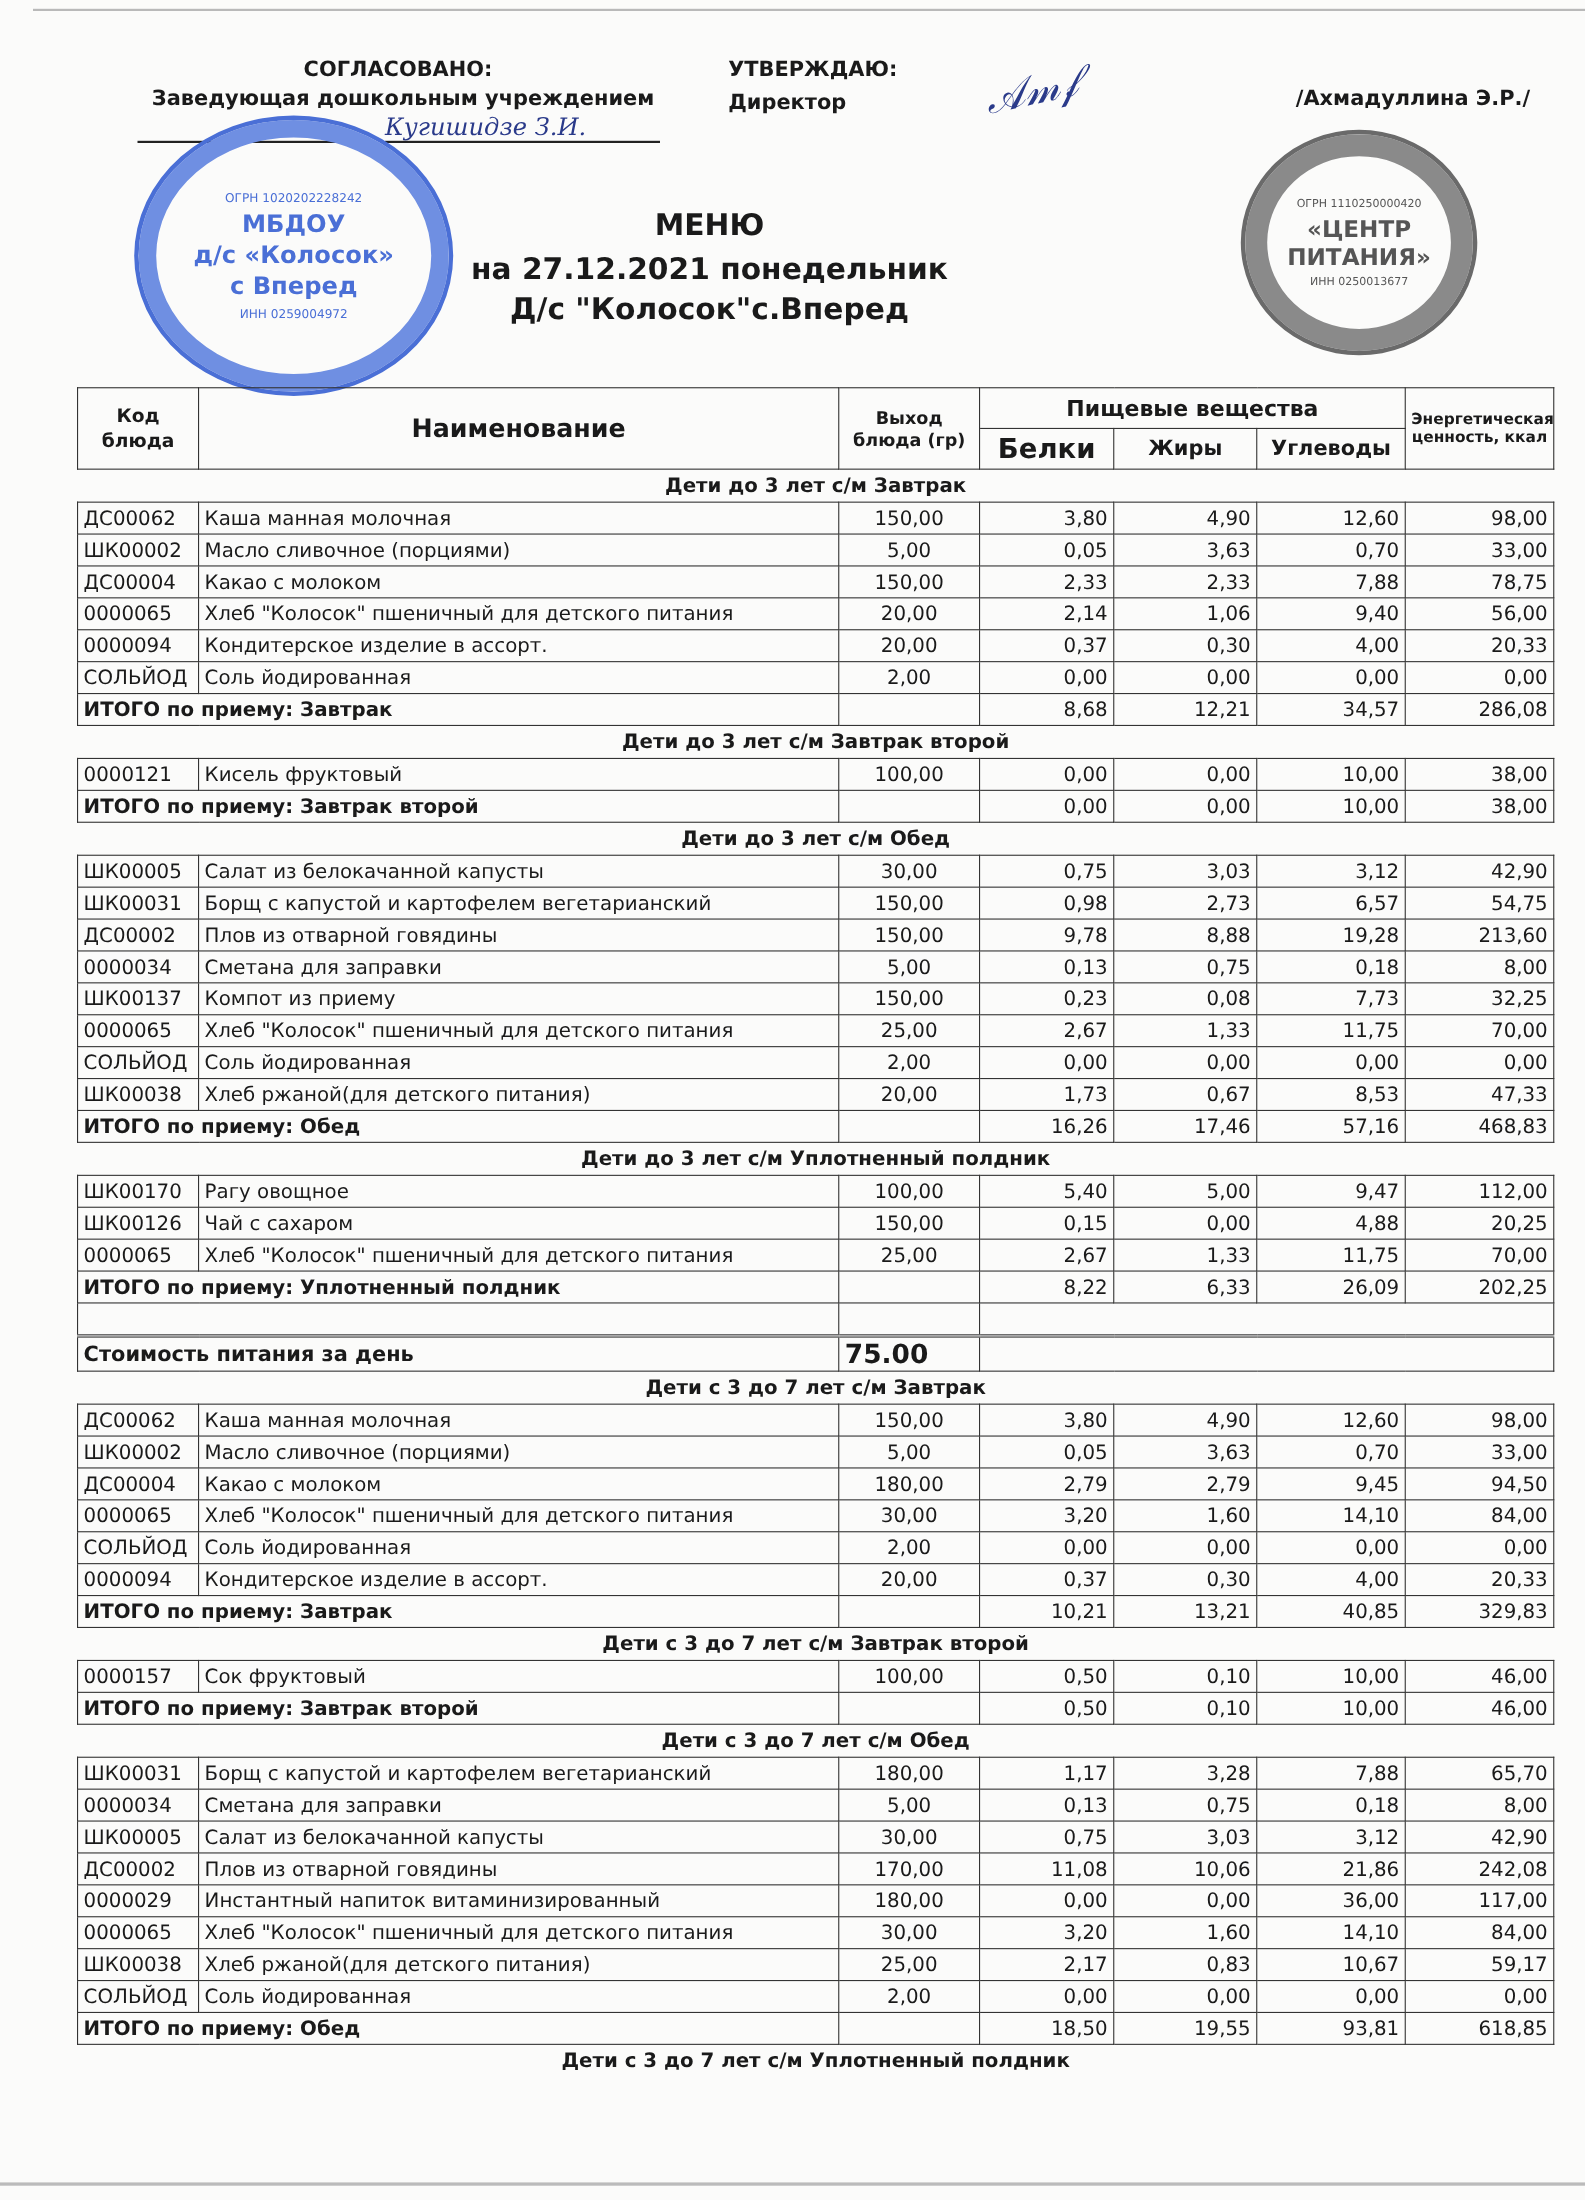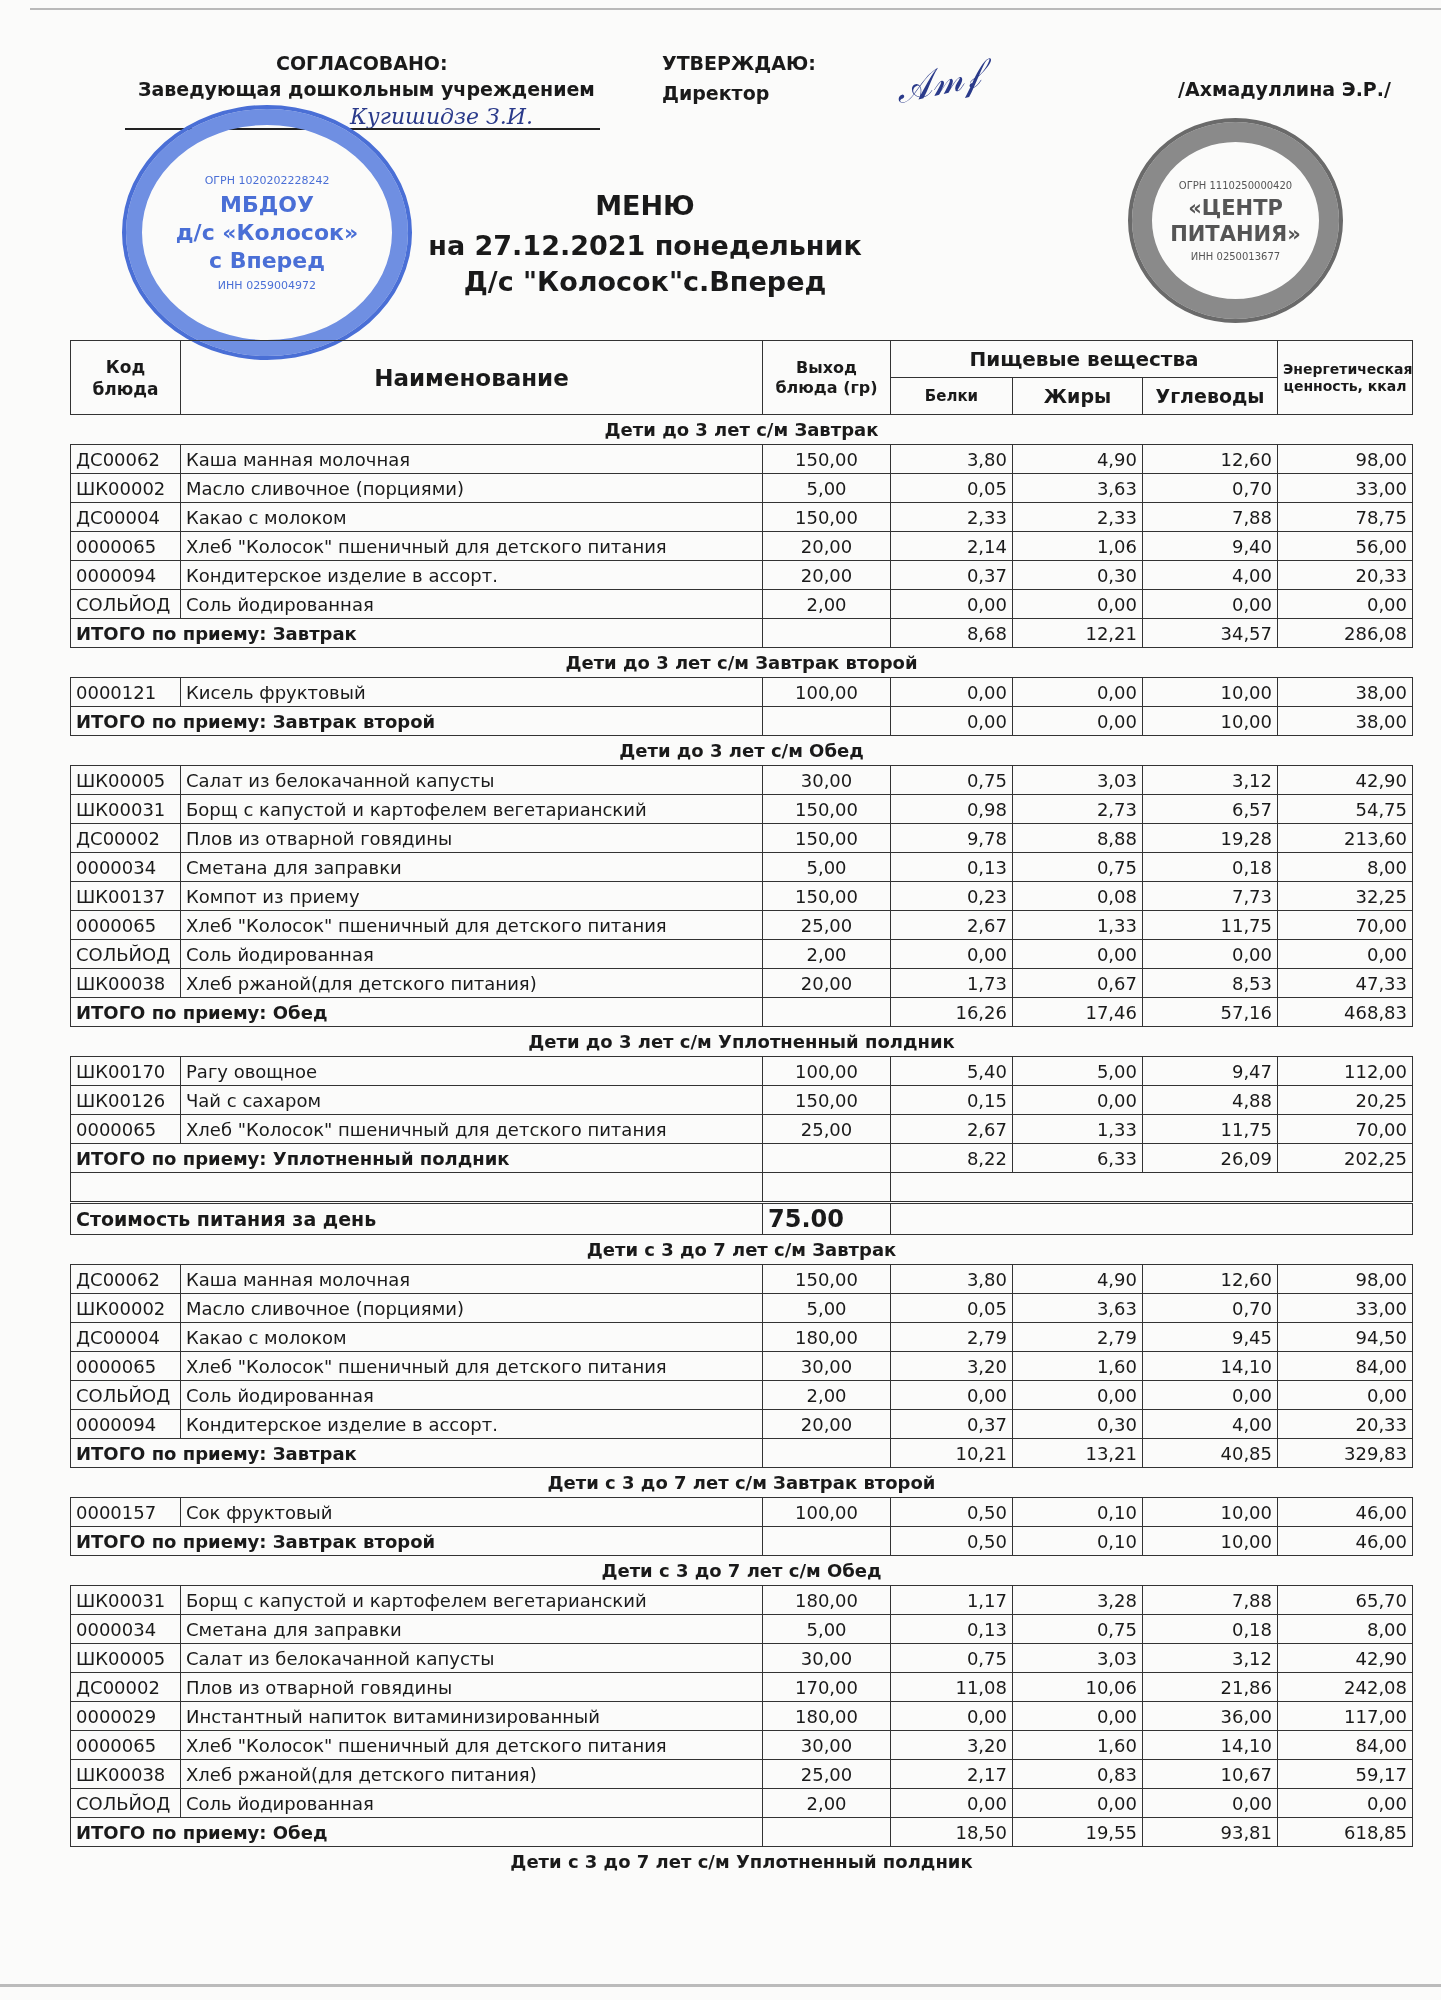--- a/index.html
+++ b/index.html
@@ -73,41 +73,41 @@
   <div class="s-small">ОГРН 1110250000420</div>
   <div class="s-big">«ЦЕНТР</div>
   <div class="s-big">ПИТАНИЯ»</div>
   <div class="s-small">ИНН 0250013677</div>
 </div>
 
 <div class="title" style="top:190px;">МЕНЮ</div>
 <div class="title" style="top:230px;">на 27.12.2021  понедельник</div>
 <div class="title" style="top:266px;">Д/с "Колосок"с.Вперед</div>
 
-<div class="tbl" style="top:340px;">
+<div class="tbl" style="top:352px;">
   <table>
     <colgroup>
       <col class="c-code">
         <col class="c-name">
         <col class="c-out">
         <col class="c-b">
         <col class="c-z">
         <col class="c-u">
         <col class="c-e">
     </colgroup>
     <thead>
       <tr>
         <th rowspan="2" class="hdr-mid" style="white-space:normal; height:70px;">Код блюда</th>
         <th rowspan="2" class="hdr-big">Наименование</th>
         <th rowspan="2" class="hdr-small" style="white-space:normal; font-size:16px; line-height:20px;">Выход блюда (гр)</th>
         <th colspan="3" class="hdr-mid" style="font-size:20px; height:37px;">Пищевые вещества</th>
         <th rowspan="2" class="hdr-small" style="white-space:normal; font-size:14px;">Энергетическая ценность, ккал</th>
       </tr>
       <tr>
-        <th class="hdr-mid" style="font-size:15px; height:37px;">Белки</th>
+        <th class="hdr-mid" style="font-size:25px; height:37px;">Белки</th>
         <th class="hdr-mid" style="font-size:19px;">Жиры</th>
         <th class="hdr-mid" style="font-size:19px;">Углеводы</th>
       </tr>
     </thead>
     <tbody id="body1">
         <tr class="section">
           <td colspan="7">Дети до 3 лет с/м Завтрак</td>
         </tr>
         <tr>
           <td>ДС00062</td>

